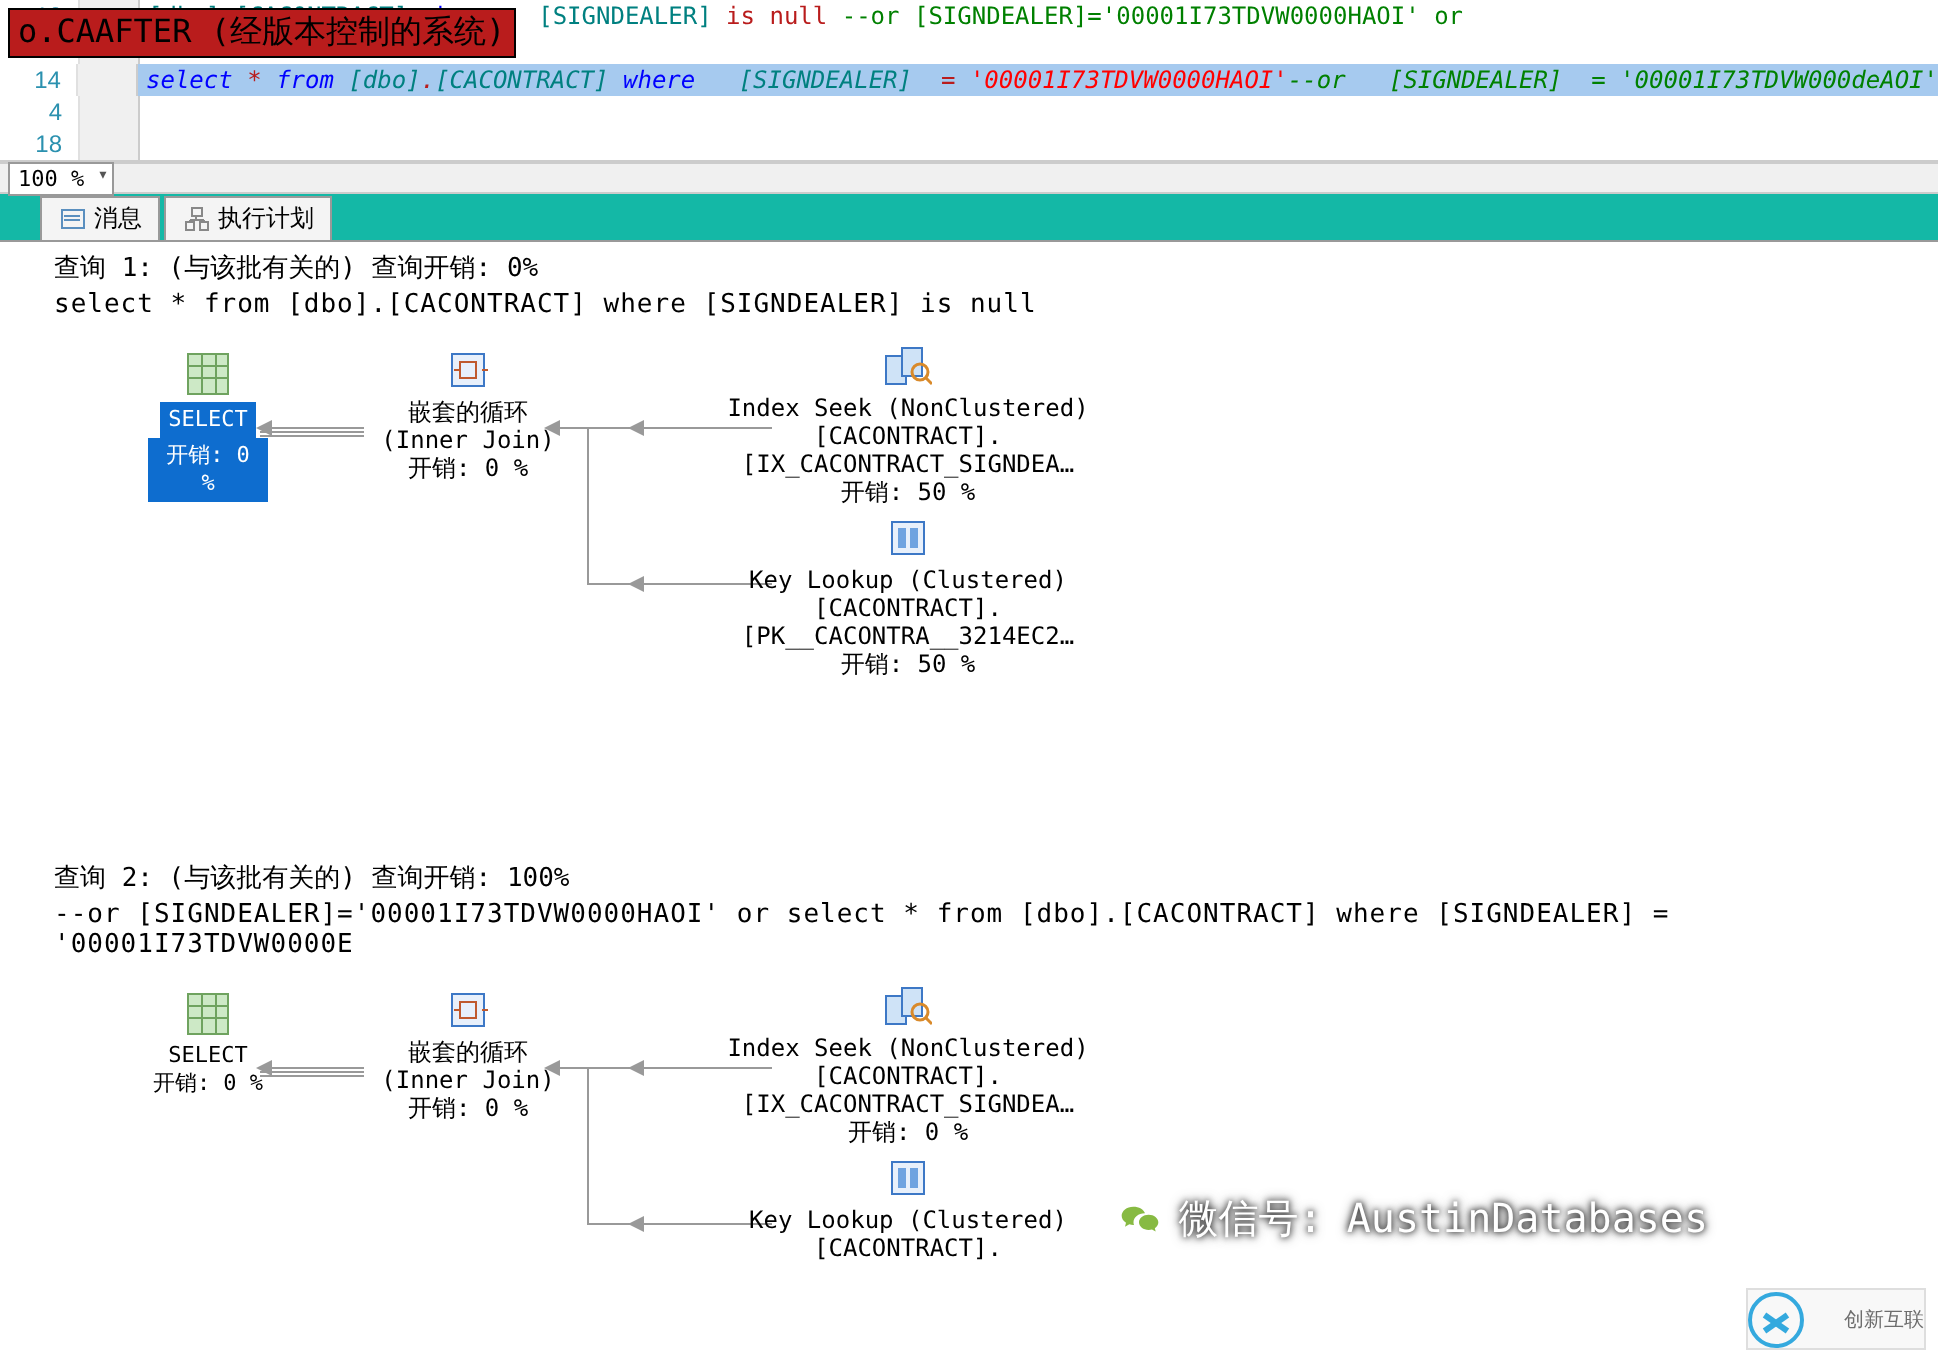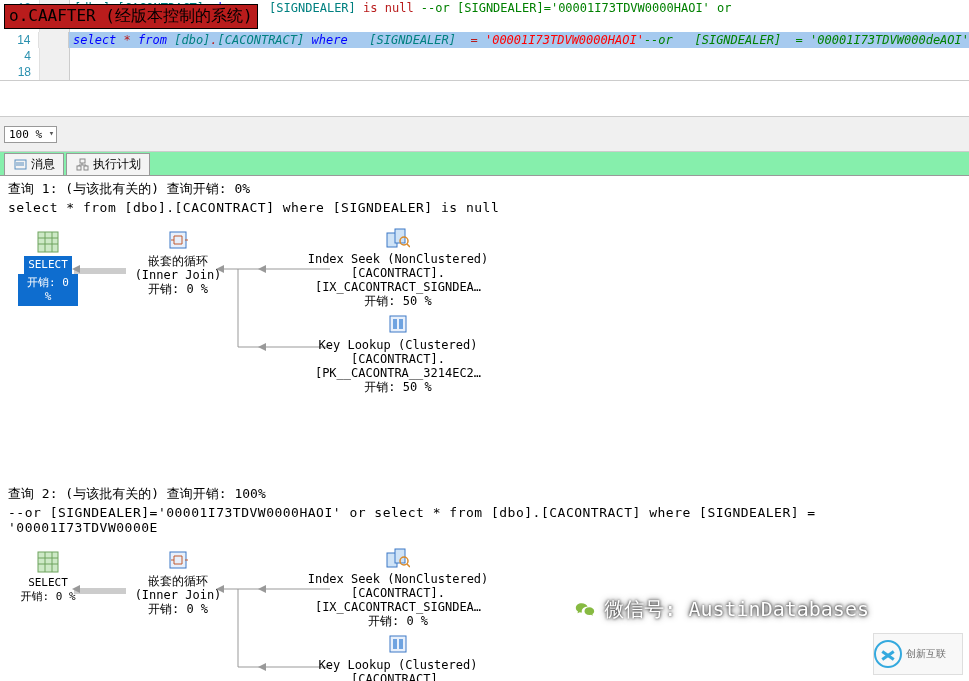--- a/index.html
+++ b/index.html
@@ -9,38 +9,38 @@
 .gutter { width: 40px; background: #fff; text-align: right; padding-right: 8px; color: #2b91af; font-family: Liberation Sans, sans-serif; border-right: 1px solid #e0e0e0; }
 .margin-strip { width: 30px; background: #f0f0f0; border-right: 1px solid #ccc; }
 .code-cell { flex: 1; font-family: Consolas, monospace; white-space: pre; padding-left: 4px; }
 .kw-blue { color: #0000ff; }
 .kw-teal { color: #008080; }
 .kw-gray { color: #b91c1c; }
 .kw-green { color: #008000; }
 .kw-red { color: #ff0000; }
 .sel-line { background: #a6caef; font-style: italic; }
 .tooltip-box { position: absolute; left: 4px; top: 4px; background: #b91c1c; border: 1px solid #000; padding: 1px 4px; font-size: 16px; z-index: 3; }
-.zoom-bar { height: 36px; border-top: 1px solid #ccc; border-bottom: 1px solid #ccc; display: flex; align-items: center; background: #f0f0f0; margin-top: 35px; }
+.zoom-bar { height: 16px; border-top: 1px solid #ccc; border-bottom: 1px solid #ccc; display: flex; align-items: center; background: #f0f0f0; }
 .zoom-combo { border: 1px solid #999; background: #fff; padding: 1px 14px 1px 4px; font-size: 11px; margin-left: 4px; position: relative; }
 .zoom-combo::after { content: "▾"; position: absolute; right: 2px; font-size: 9px; color: #555; }
-.tabs-bar { height: 24px; border-bottom: 1px solid #999; display: flex; align-items: flex-end; padding-left: 4px; background: #86efac; }
+.tabs-bar { height: 24px; border-bottom: 1px solid #999; display: flex; align-items: flex-end; padding-left: 20px; background: #14b8a6; }
 .tab { display: flex; align-items: center; gap: 4px; padding: 2px 8px; border: 1px solid #999; border-bottom: none; background: #f4f4f4; margin-right: 2px; font-size: 12px; cursor: pointer; }
 .tab .icn { width: 14px; height: 14px; display: inline-flex; align-items: center; justify-content: center; }
-.plan-area { background: #fff; font-family: "SimSun", Consolas, monospace; height: 510px; overflow: hidden; }
+.plan-area { background: #fff; font-family: "SimSun", Consolas, monospace; height: 510px; overflow: hidden; padding-left: 19px; }
 .plan-header { padding: 4px 8px 2px 8px; font-family: Consolas, "SimSun", monospace; font-size: 13px; }
 .plan-sql { padding: 0 8px 6px 8px; font-family: Consolas, monospace; font-size: 13px; letter-spacing: 0.5px; }
-.plan-canvas { position: relative; height: 180px; }
+.plan-canvas { position: relative; height: 180px; margin-left: 37px; }
 .node { position: absolute; text-align: center; font-family: Consolas, "SimSun", monospace; font-size: 12px; line-height: 14px; }
 .node .icn-box { display: flex; justify-content: center; margin-bottom: 3px; }
 .select-box { background: #0e6dcf; color: #fff; padding: 2px 4px; font-family: Consolas, monospace; font-size: 11px; display: inline-block; }
 .select-box2 { color: #000; font-family: Consolas, monospace; font-size: 11px; }
 svg.conn { position: absolute; top: 0; left: 0; pointer-events: none; }
-.watermark1 { position: absolute; right: 100px; bottom: 58px; color: #fff; font-size: 20px; text-shadow: 0 0 6px #444, 0 0 3px #000; display: flex; align-items: center; gap: 6px; z-index: 5; }
+.watermark1 { position: absolute; right: 115px; bottom: 58px; color: #fff; font-size: 20px; text-shadow: 0 0 6px #444, 0 0 3px #000; display: flex; align-items: center; gap: 6px; z-index: 5; }
 .wechat-icon { width: 26px; height: 26px; background: #fff; border-radius: 4px; display: inline-flex; align-items: center; justify-content: center; opacity: .9; }
-.brand-logo { position: absolute; right: 6px; bottom: 6px; width: 90px; height: 42px; background: #f8f8f8; border: 1px solid #ddd; display: flex; align-items: center; justify-content: flex-start; gap: 4px; font-size: 10px; color: #666; opacity: .95; z-index: 6; }
+.brand-logo { position: absolute; right: 6px; bottom: 6px; width: 90px; height: 31px; background: #f8f8f8; border: 1px solid #ddd; display: flex; align-items: center; justify-content: space-between; gap: 4px; font-size: 10px; color: #666; opacity: .95; z-index: 6; }
 .brand-x { width: 28px; height: 28px; border: 2px solid #2aa5dd; border-radius: 50%; position: relative; }
 .brand-x::before, .brand-x::after { content: ""; position: absolute; left: 5px; top: 12px; width: 14px; height: 3px; background: #2aa5dd; }
 .brand-x::before { transform: rotate(35deg); }
 .brand-x::after { transform: rotate(-35deg); }
 </style>
 </head>
 <body>
 
 <div class="tooltip-box">o.CAAFTER (经版本控制的系统)</div>
 

